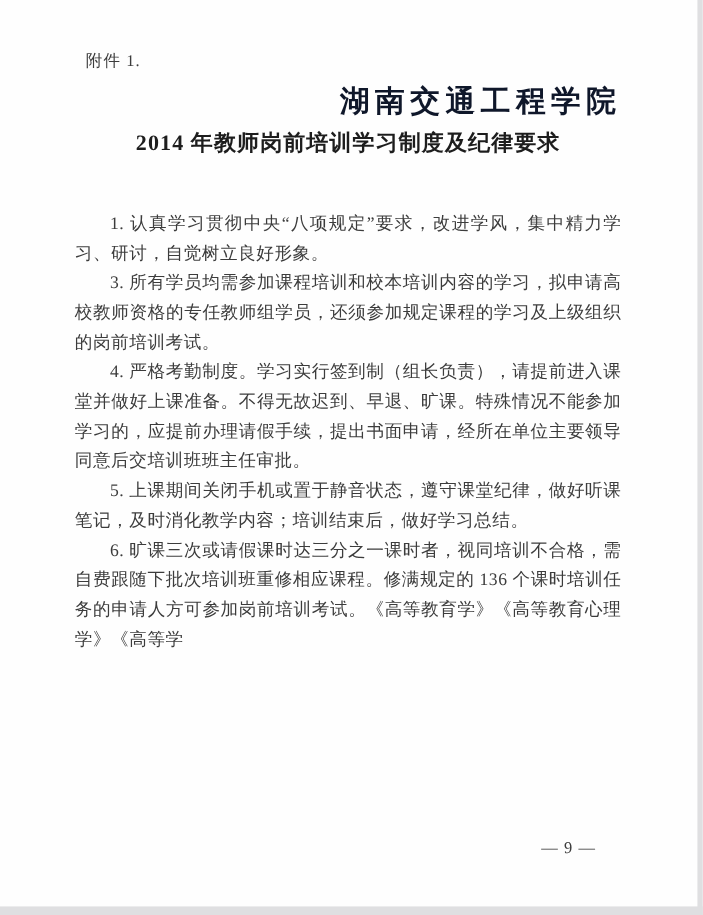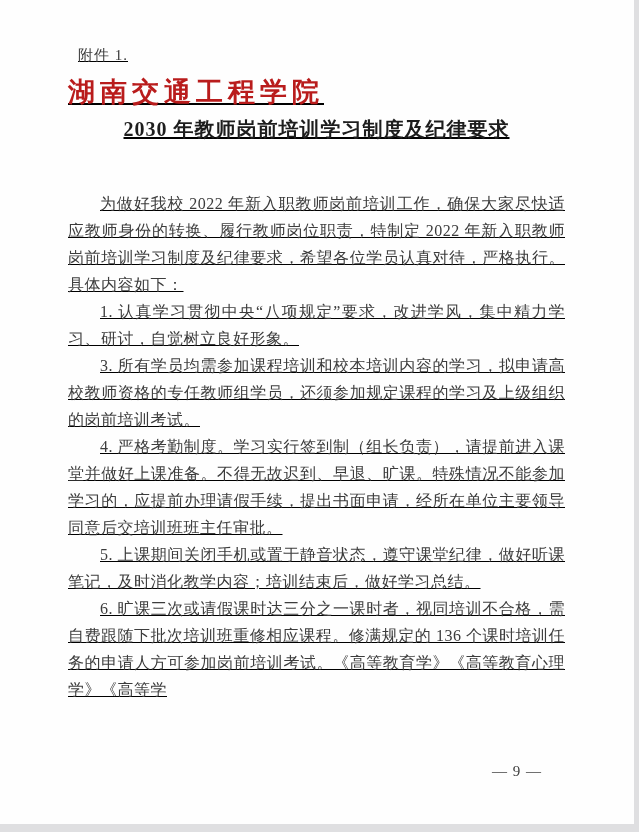--- a/index.html
+++ b/index.html
@@ -15,35 +15,34 @@
     overflow: hidden;
     font-family: "Liberation Serif", "DejaVu Serif", serif;
   }
   .page {
     position: relative;
     box-sizing: border-box;
     width: 634px;
     height: 824px;
     background: #fefefe;
     padding: 46px 69px 0 68px;
-    text-decoration: underline;
   }
   .attachment {
     font-size: 15px;
     color: #3c3c3c;
     letter-spacing: 1px;
     padding-left: 10px;
   }
   .school {
     margin-top: 9px;
-    text-align: left;
+    text-align: right;
     font-size: 27px;
     font-weight: 700;
     letter-spacing: 5px;
-    color: #b91c1c;
+    color: #0f172a;
     font-family: "DejaVu Serif", cursive;
   }
   .title {
     margin: 6px 0 0 0;
     text-align: center;
     font-size: 20px;
     font-weight: 700;
     letter-spacing: 1px;
     color: #1d1d1d;
   }
@@ -84,23 +83,22 @@
     background: #dfdfe1;
   }
 </style>
 </head>
 <body>
 
 <div class="scan">
   <div class="page">
     <div class="attachment">附件 1.</div>
     <div class="school">湖南交通工程学院</div>
-    <h1 class="title">2030 年教师岗前培训学习制度及纪律要求</h1>
+    <h1 class="title">2014 年教师岗前培训学习制度及纪律要求</h1>
     <div class="body">
-      <p>为做好我校 2022 年新入职教师岗前培训工作，确保大家尽快适应教师身份的转换、履行教师岗位职责，特制定 2022 年新入职教师岗前培训学习制度及纪律要求，希望各位学员认真对待，严格执行。具体内容如下：</p>
       <p>1. 认真学习贯彻中央“八项规定”要求，改进学风，集中精力学习、研讨，自觉树立良好形象。</p>
       <p>3. 所有学员均需参加课程培训和校本培训内容的学习，拟申请高校教师资格的专任教师组学员，还须参加规定课程的学习及上级组织的岗前培训考试。</p>
       <p>4. 严格考勤制度。学习实行签到制（组长负责），请提前进入课堂并做好上课准备。不得无故迟到、早退、旷课。特殊情况不能参加学习的，应提前办理请假手续，提出书面申请，经所在单位主要领导同意后交培训班班主任审批。</p>
       <p>5. 上课期间关闭手机或置于静音状态，遵守课堂纪律，做好听课笔记，及时消化教学内容；培训结束后，做好学习总结。</p>
       <p>6. 旷课三次或请假课时达三分之一课时者，视同培训不合格，需自费跟随下批次培训班重修相应课程。修满规定的 136 个课时培训任务的申请人方可参加岗前培训考试。《高等教育学》《高等教育心理学》《高等学</p>
     </div>
     <div class="pagenum">— 9 —</div>
   </div>
   <div class="edge-right"></div>
   <div class="edge-bottom"></div>

